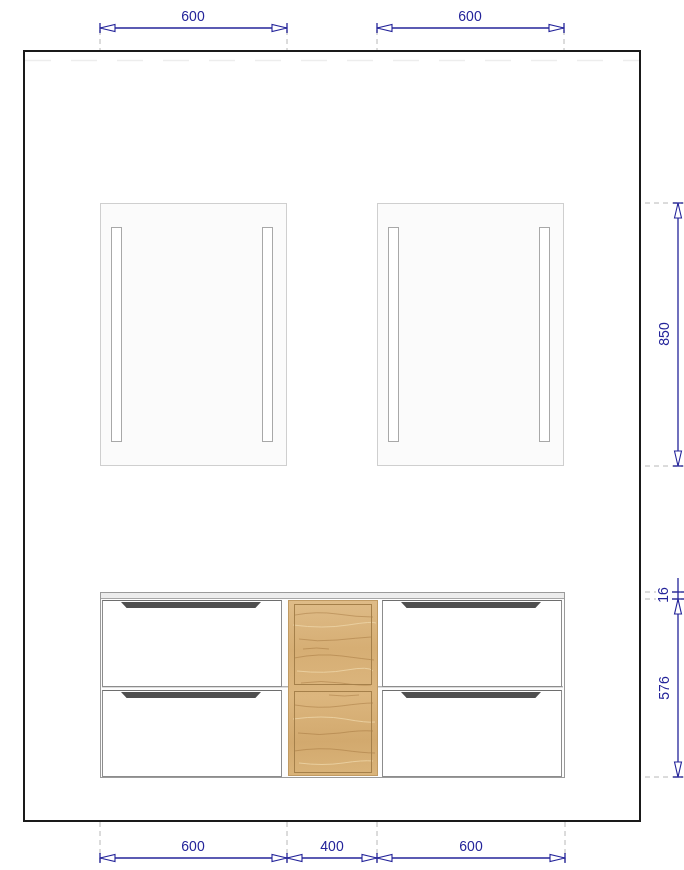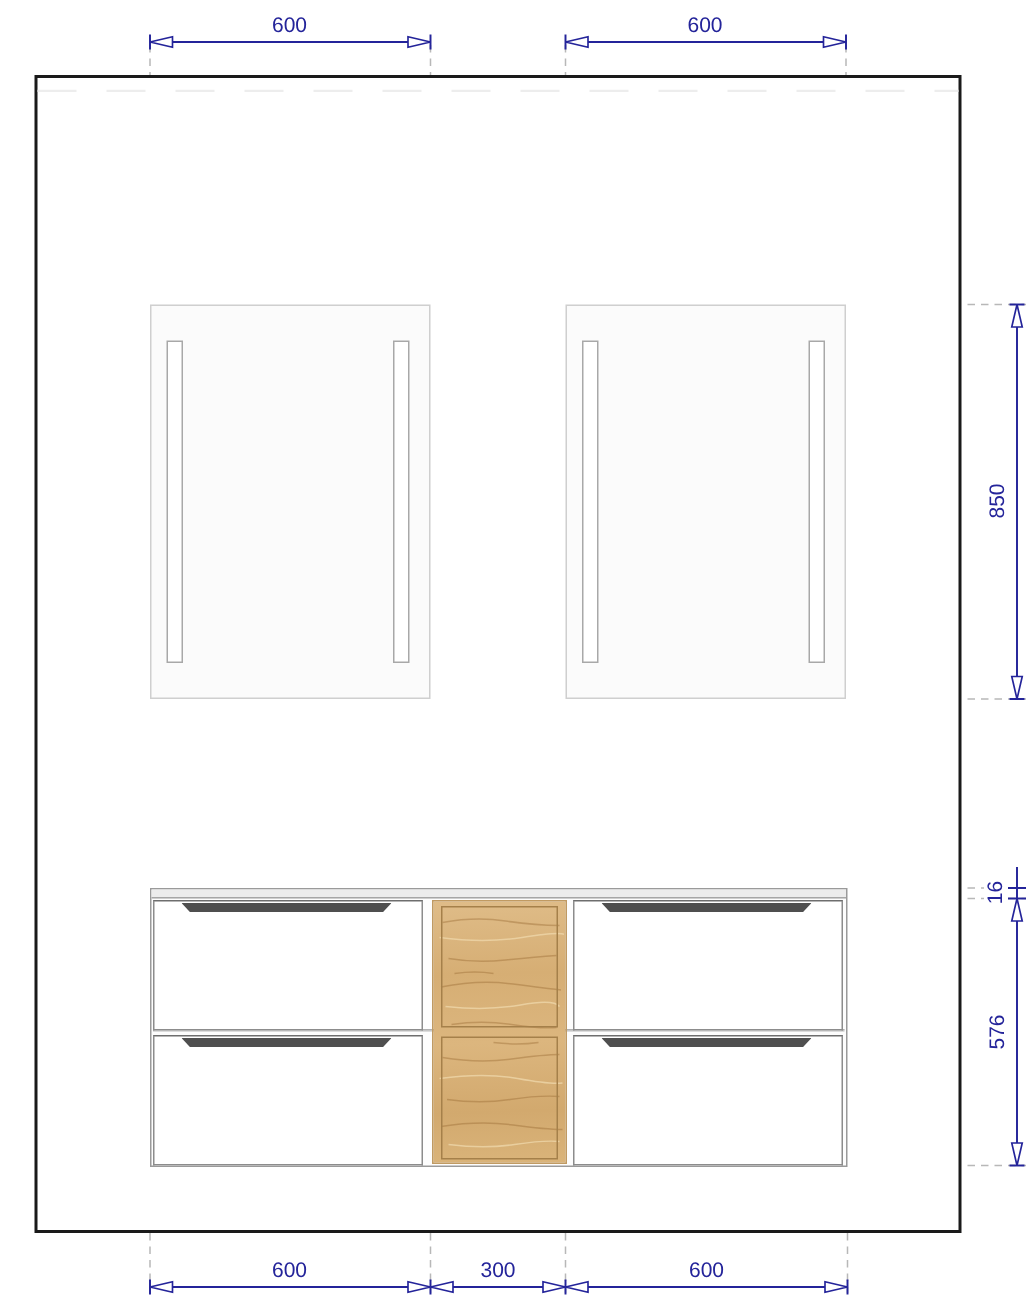--- a/index.html
+++ b/index.html
@@ -170,16 +170,16 @@
   </svg>
 
   <span class="dim-label" style="left:193px;top:16px;">600</span>
   <span class="dim-label" style="left:470px;top:16px;">600</span>
 
   <span class="dim-label vert" style="left:664px;top:334px;">850</span>
   <span class="dim-label vert" style="left:663px;top:595px;">16</span>
   <span class="dim-label vert" style="left:664px;top:688px;">576</span>
 
   <span class="dim-label" style="left:193px;top:846px;">600</span>
-  <span class="dim-label" style="left:332px;top:846px;">300</span>
+  <span class="dim-label" style="left:332px;top:846px;">400</span>
   <span class="dim-label" style="left:471px;top:846px;">600</span>
 
 </div>
 
 </body></html>

